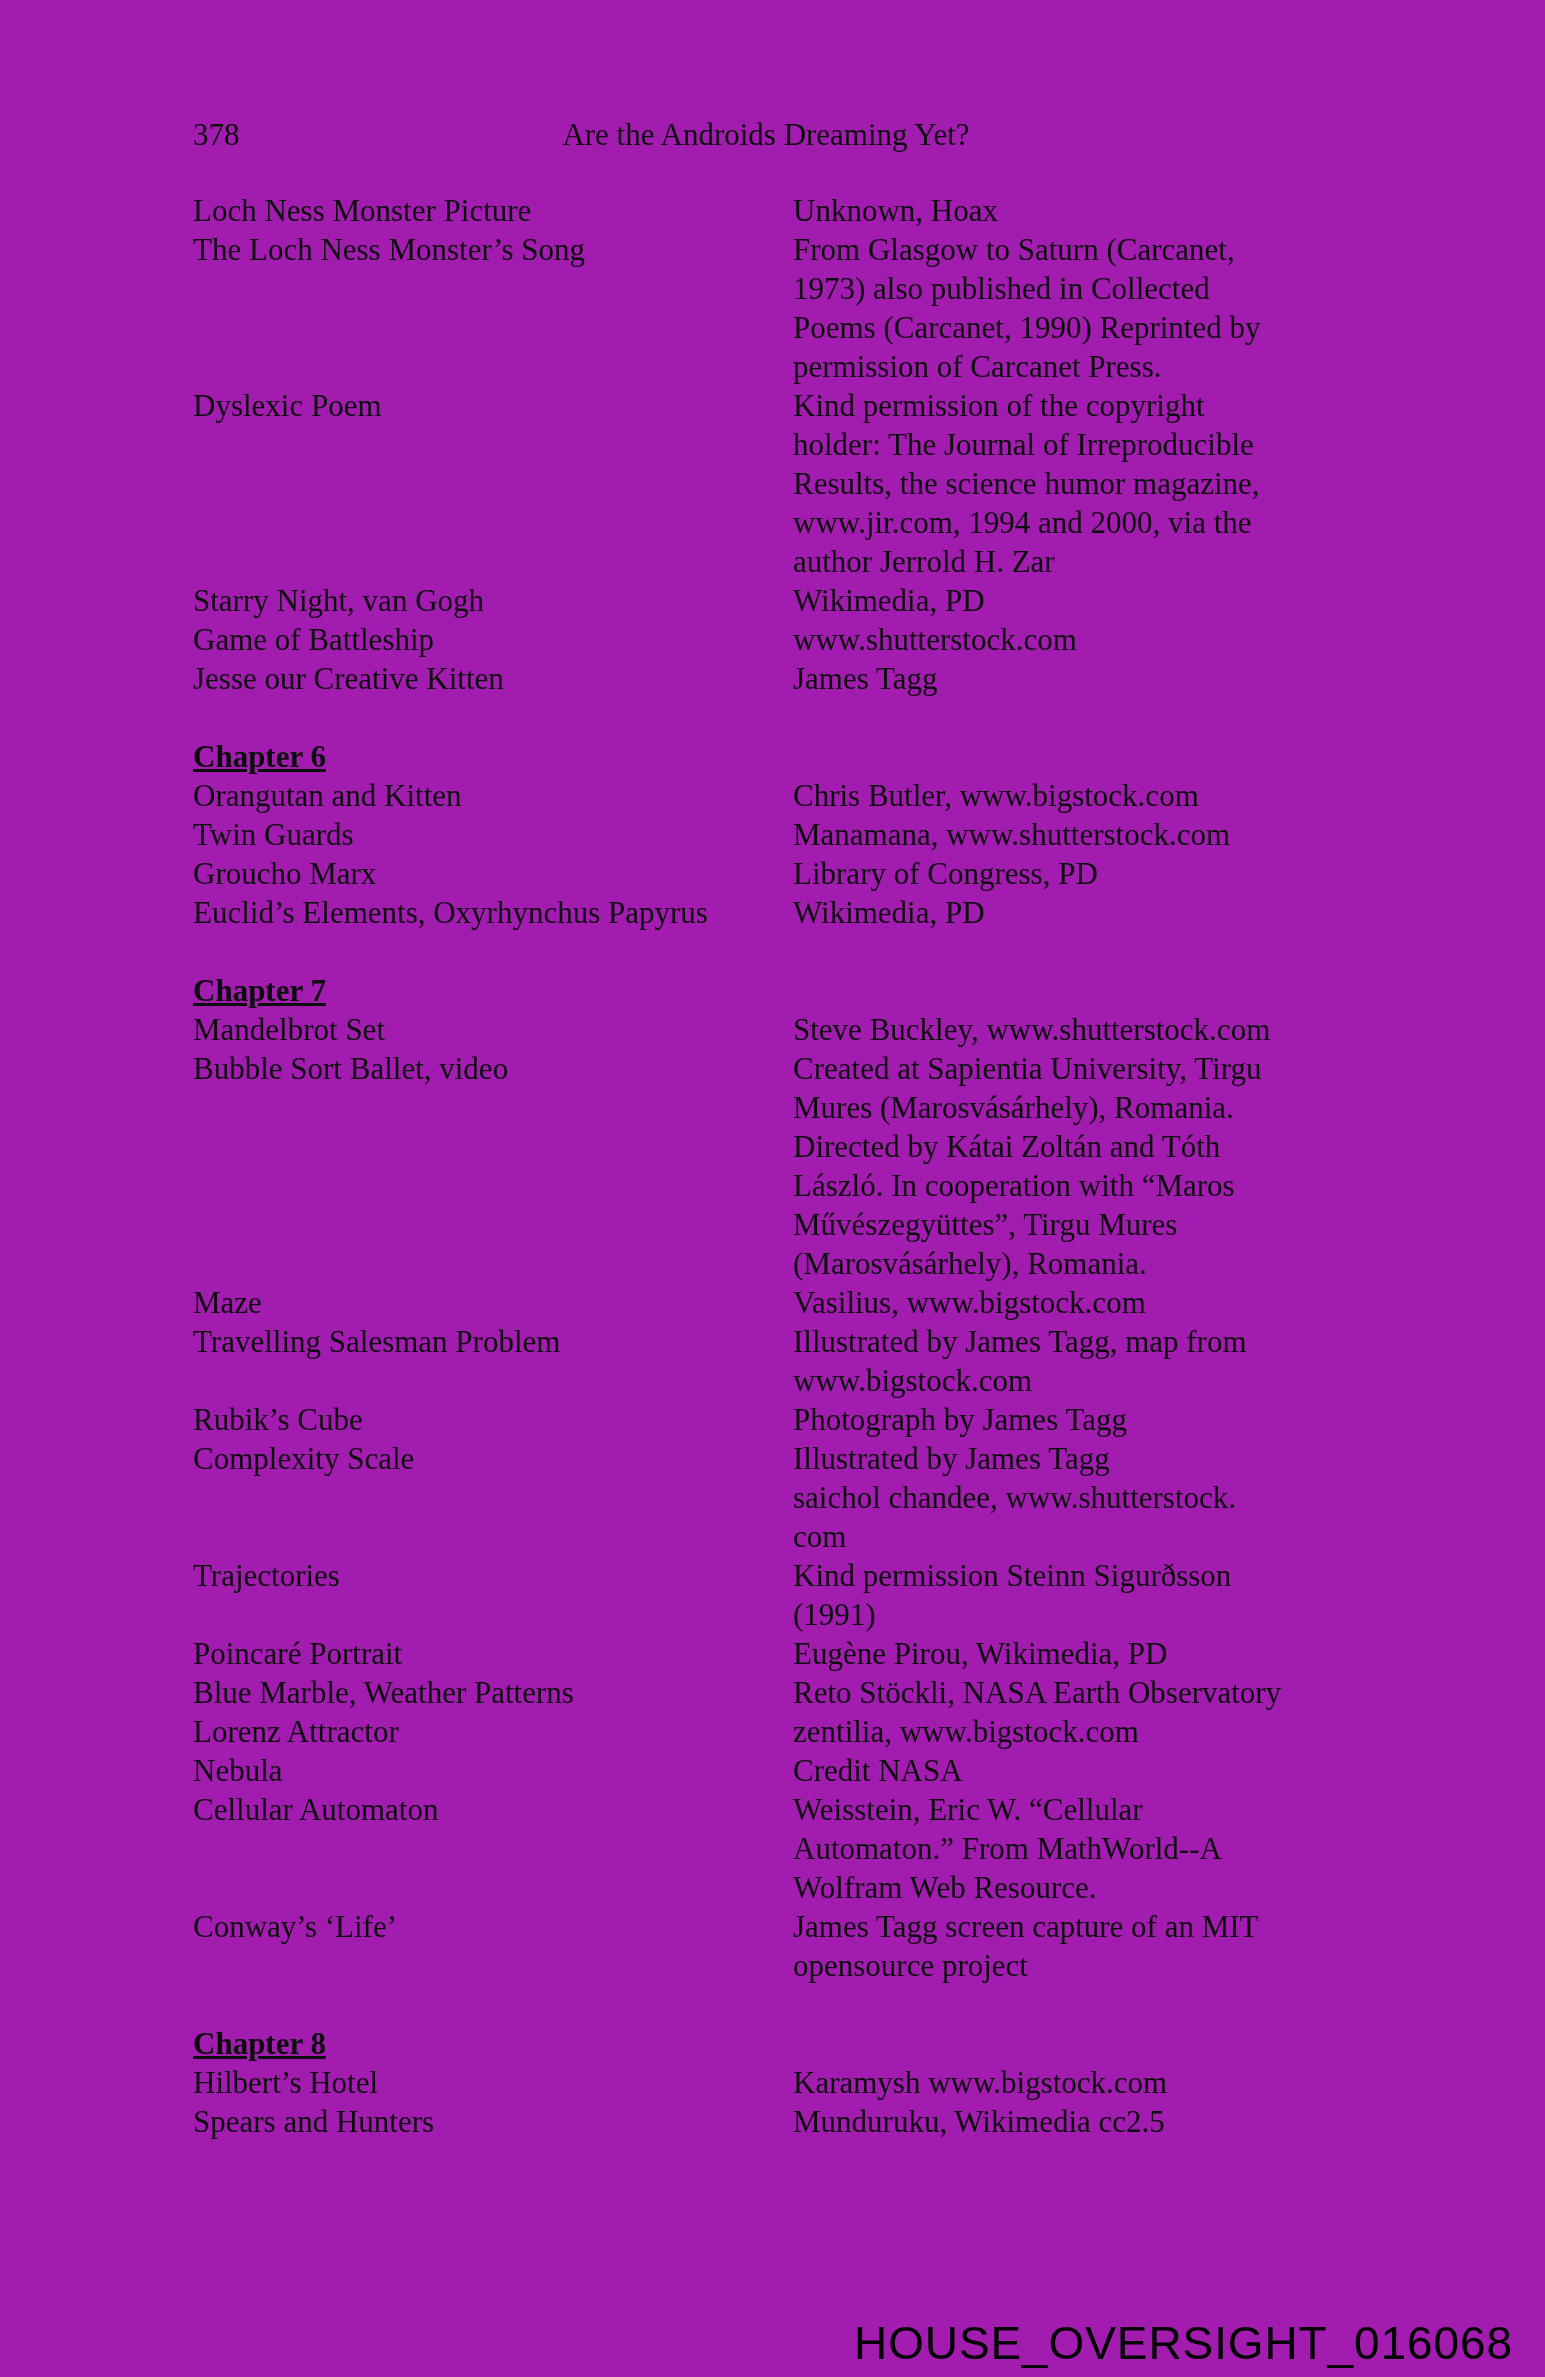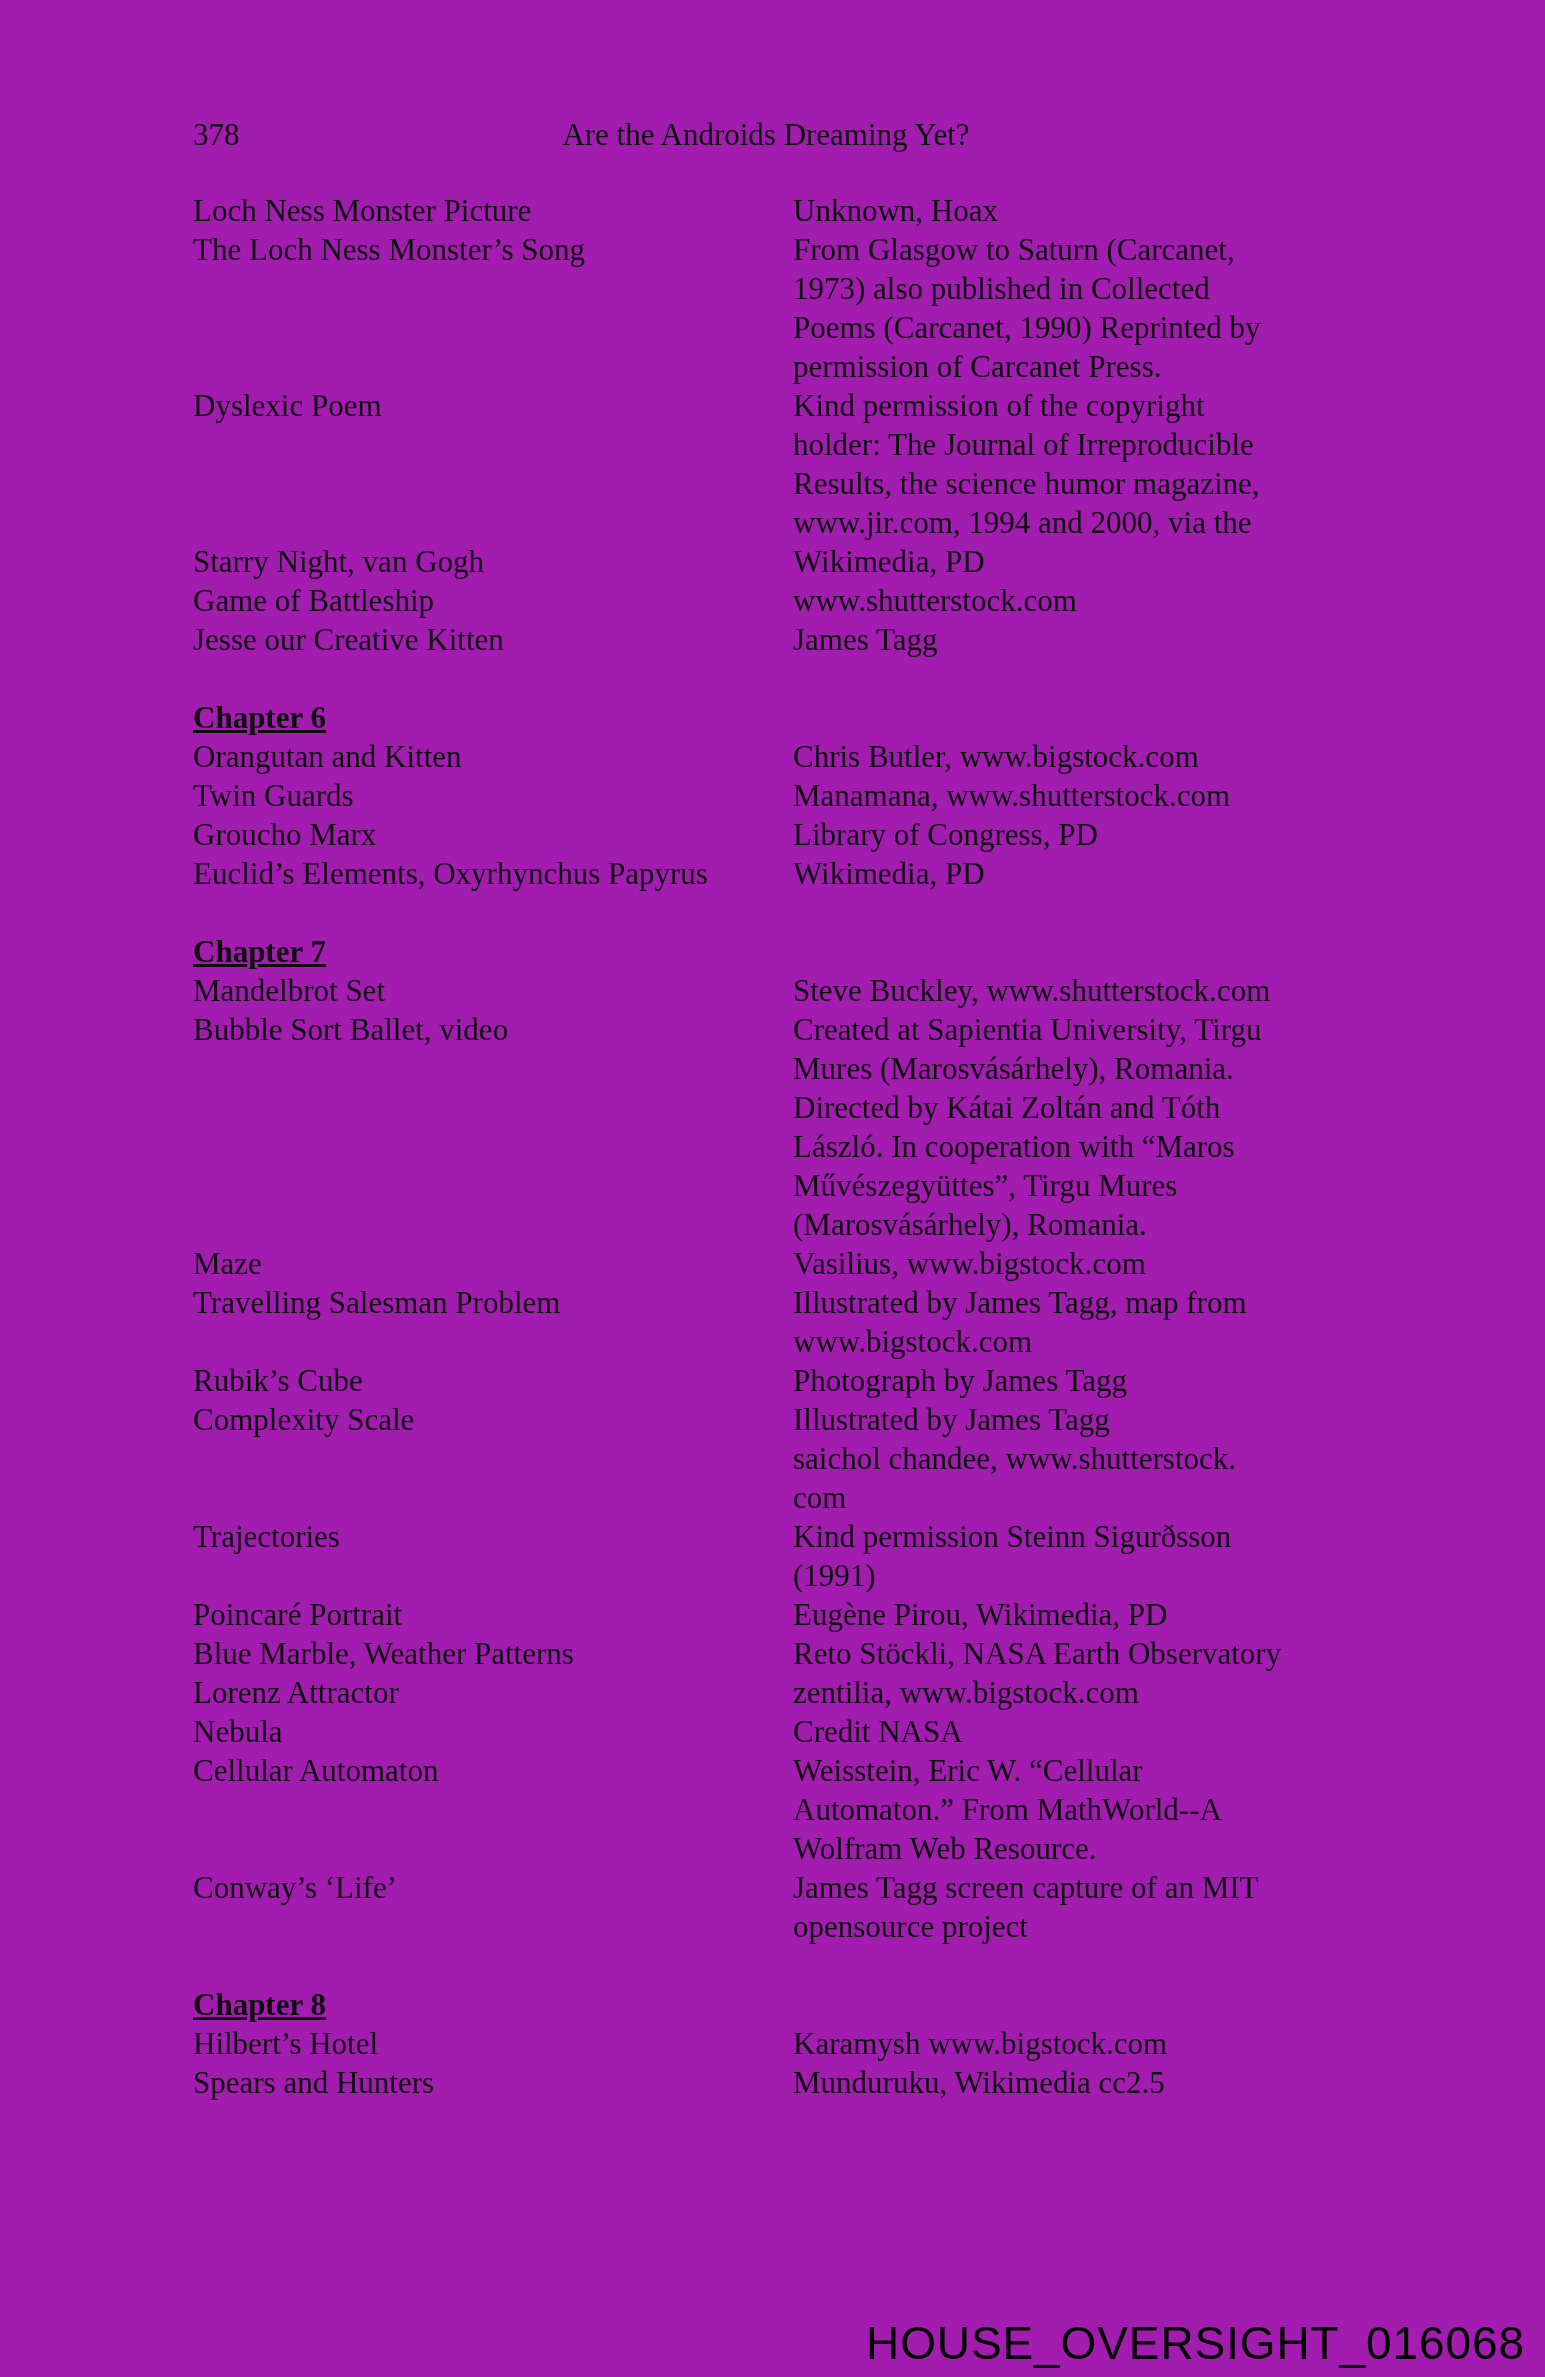--- a/index.html
+++ b/index.html
@@ -40,21 +40,21 @@
   .cell-right{
     position:absolute;left:600px;bottom:2.6px;
     white-space:nowrap;
   }
   .row.heading .cell-left{
     font-weight:700;
     text-decoration:underline;
   }
   .watermark{
     position:absolute;
-    top:2316px;right:20px;
+    top:2316px;right:32px;
     font-family:"Liberation Sans", sans-serif;
     font-size:46px;
     letter-spacing:0.9px;
     color:#000000;
     white-space:nowrap;
   }
 </style>
 </head>
 <body>
 
@@ -90,20 +90,23 @@
       <div class="row">
         <span class="cell-right">holder: The Journal of Irreproducible</span>
       </div>
       <div class="row">
         <span class="cell-right">Results, the science humor magazine,</span>
       </div>
       <div class="row">
         <span class="cell-right">www.jir.com, 1994 and 2000, via the</span>
       </div>
       <div class="row">
+        <span class="cell-right">author Jerrold H. Zar</span>
+      </div>
+      <div class="row">
         <span class="cell-left">Starry Night, van Gogh</span>
         <span class="cell-right">Wikimedia, PD</span>
       </div>
       <div class="row">
         <span class="cell-left">Game of Battleship</span>
         <span class="cell-right">www.shutterstock.com</span>
       </div>
       <div class="row">
         <span class="cell-left">Jesse our Creative Kitten</span>
         <span class="cell-right">James Tagg</span>

